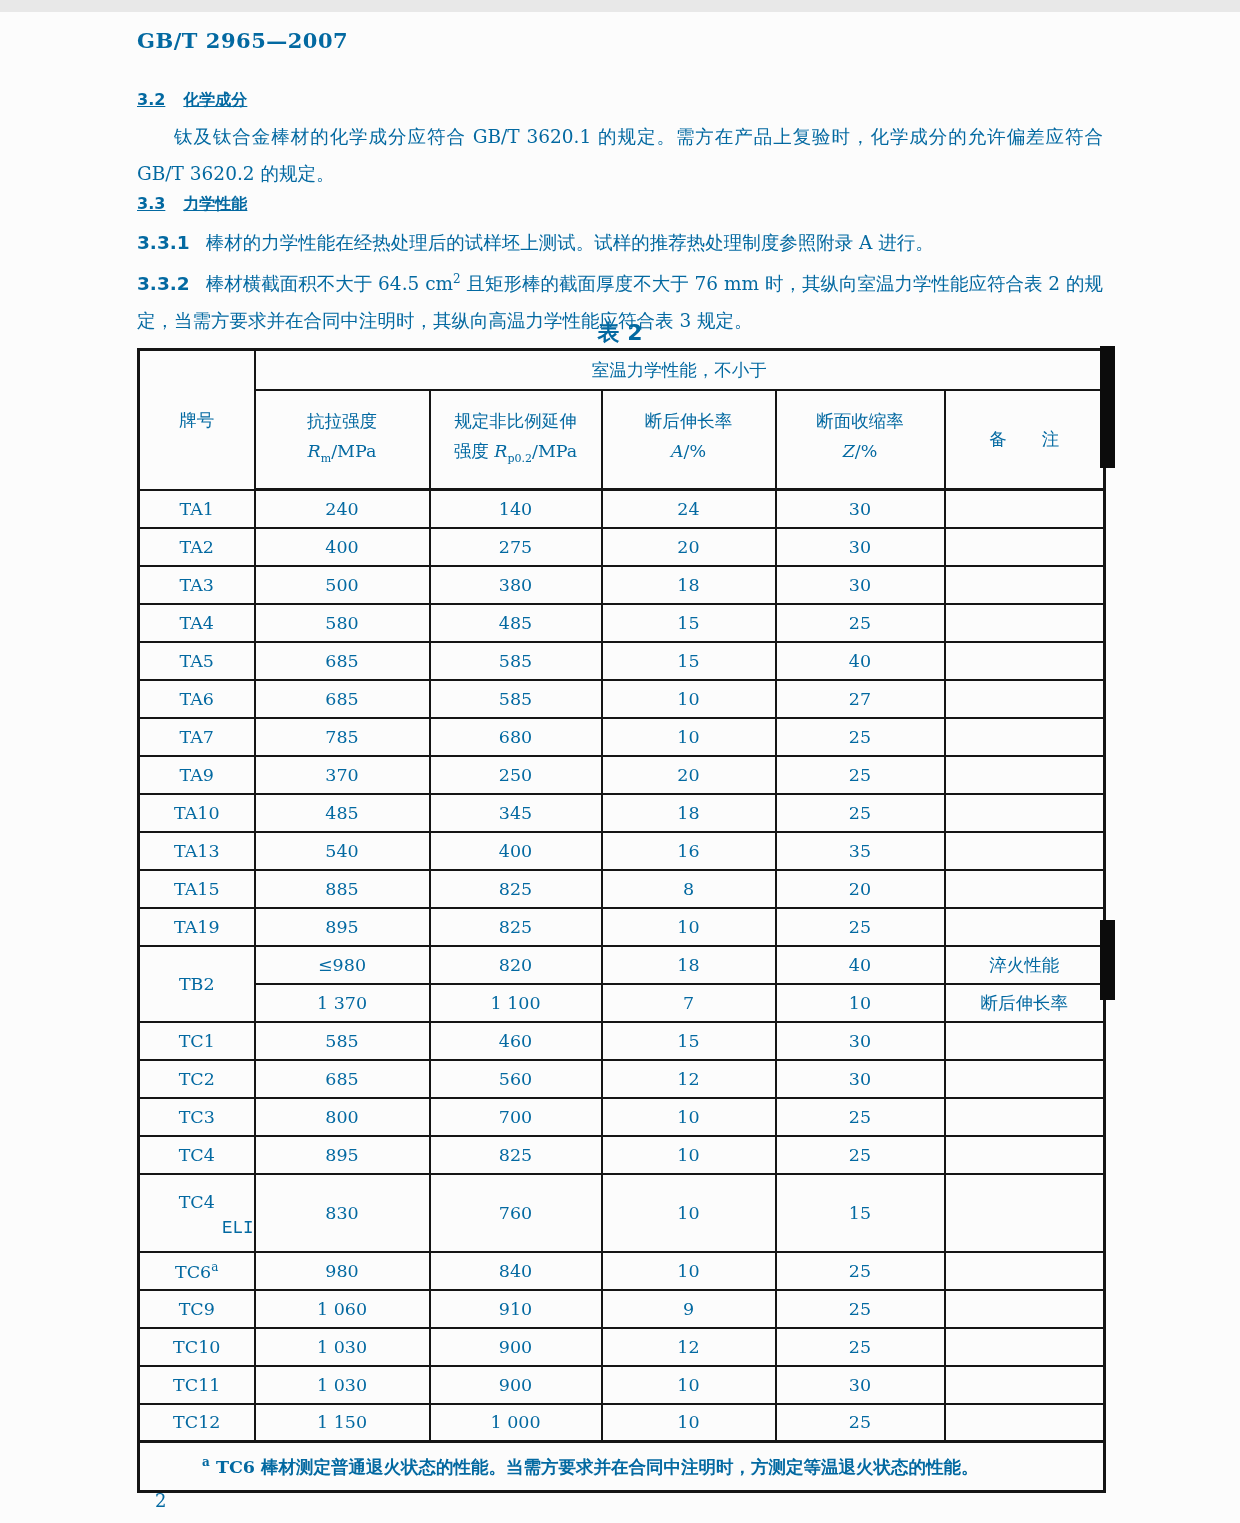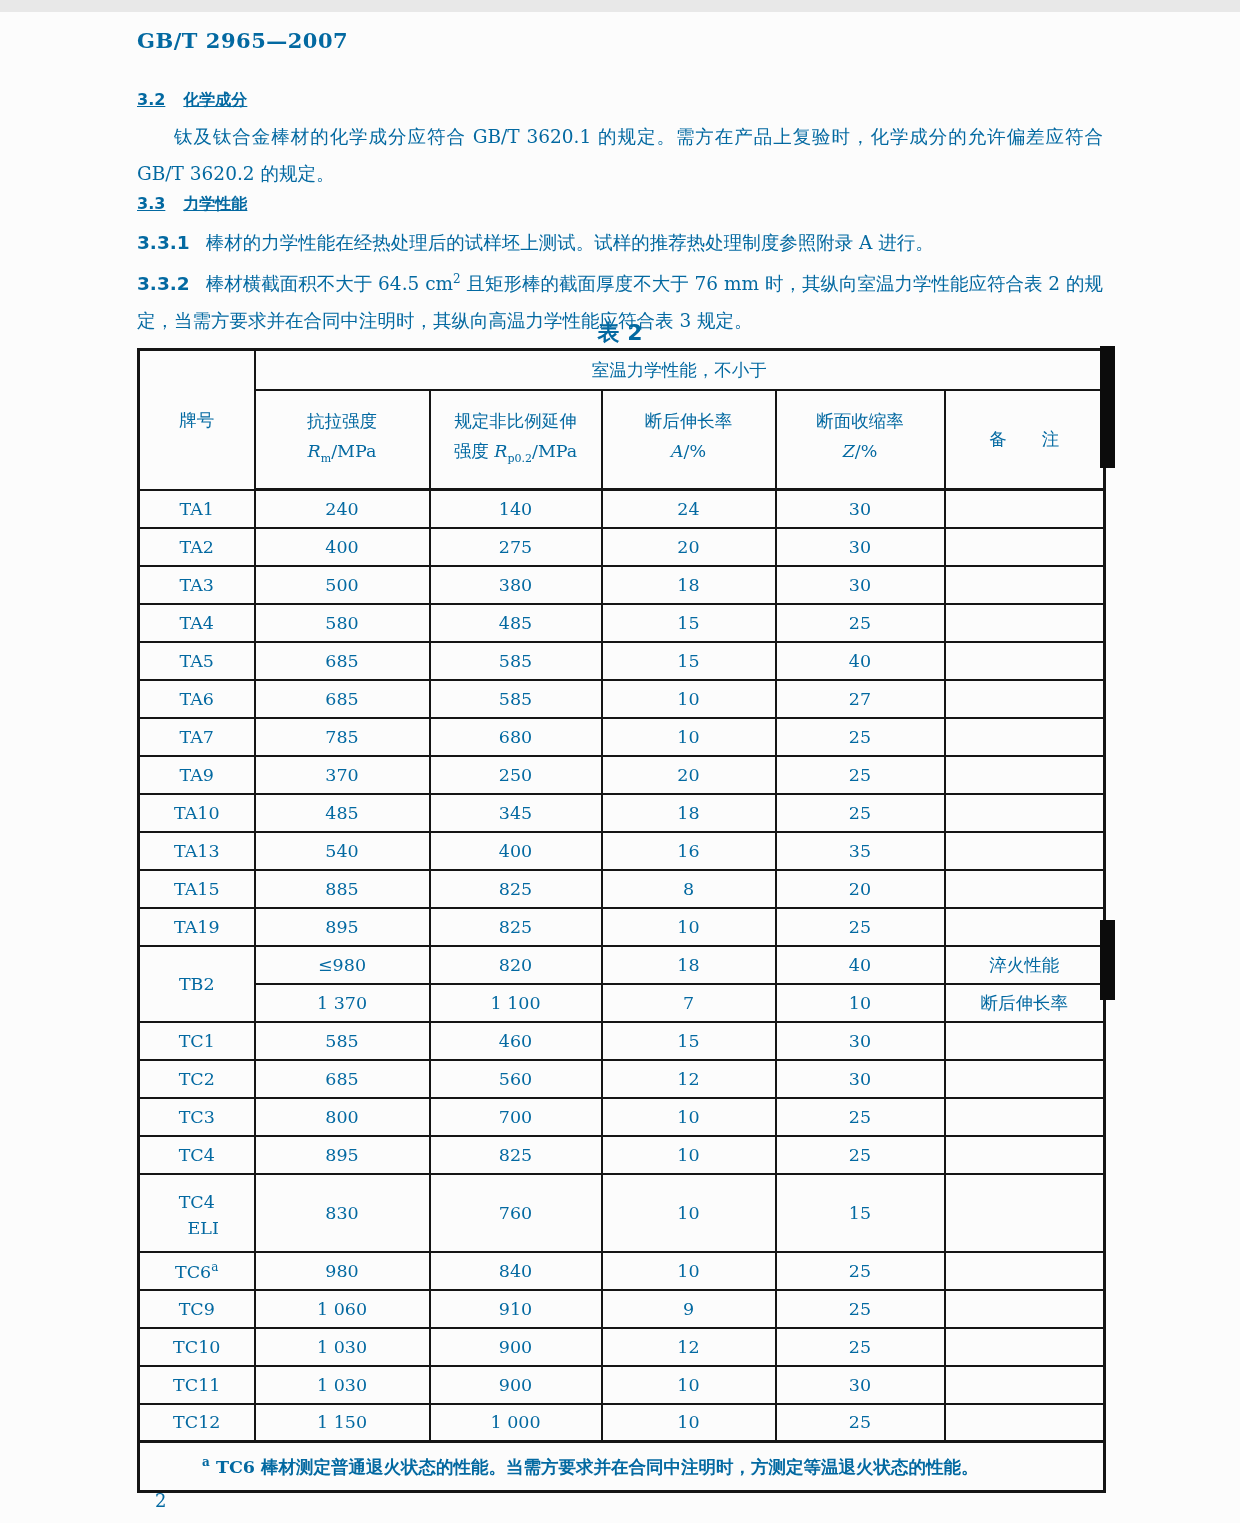--- a/index.html
+++ b/index.html
@@ -68,21 +68,21 @@
     overflow:hidden;
   }
   thead tr.band2 th{border-bottom-width:3px;}
   tr.band1{height:40px;}
   tr.band2{height:100px;}
   tr.r{height:38px;}
   tr.tall{height:78px;}
   tr.foot{height:50px;}
   .h-line{line-height:30px;}
   .grade-cell{font-size:17.5px;}
-  .eli-line2{text-align:center;padding-left:13px;line-height:26px;}
+  .eli-line2{text-align:right;padding-left:13px;line-height:26px;font-family:Liberation Mono, monospace;}
   .eli-line1{line-height:26px;padding-top:4px;}
   td.footnote-cell{
     text-align:left;padding-left:62px;
     border-top-width:3px;
     font-size:17.5px;
     font-weight:bold;
   }
   i{font-style:italic;}
   sub{font-size:11px;}
 

